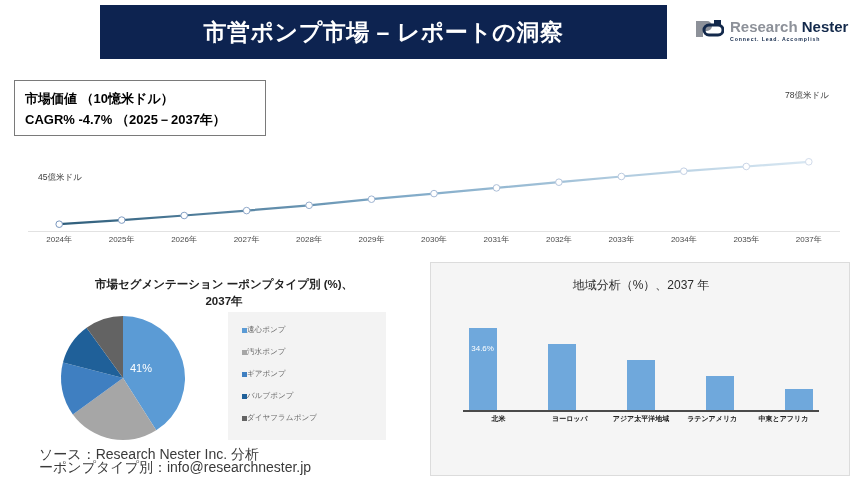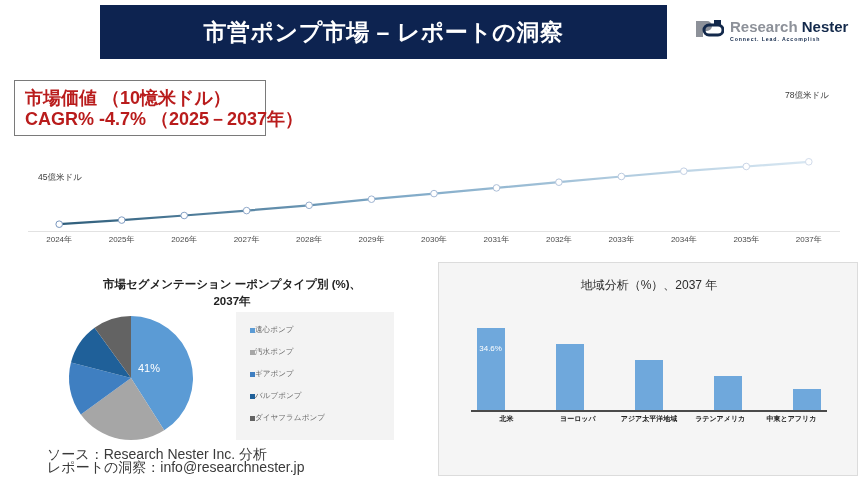--- a/index.html
+++ b/index.html
@@ -73,23 +73,23 @@
   
   #value-box {
     position: absolute;
     left: 14px; top: 80px;
     width: 252px; height: 56px;
     border: 1px solid #7a7a7a;
     box-sizing: border-box;
     padding: 7px 10px 0 10px;
   }
   #value-box .vb-line {
-    font-size: 18px;
-    font-weight: bold;
-    color: #b91c1c;
+    font-size: 13px;
+    font-weight: bold;
+    color: #000000;
     line-height: 21px;
     white-space: nowrap;
   }
 
   
   #line-chart {
     position: absolute;
     left: 0; top: 140px;
     width: 862px; height: 112px;
   }
@@ -117,21 +117,21 @@
   }
   .lc-tick {
     flex: 1 1 0;
     text-align: center;
     font-size: 8px;
     color: #4a4a4a;
     white-space: nowrap;
   }
 
   
-  #bottom { position: absolute; left: 8px; top: 262px; width: 716px; height: 223px; }
+  #bottom { position: absolute; left: 0; top: 262px; width: 716px; height: 223px; }
 
   
   #pie-panel {
     position: absolute;
     left: 14px; top: 0;
     width: 410px; height: 223px;
   }
   #pie-title {
     position: absolute;
     left: 40px; top: 14px;
@@ -348,21 +348,21 @@
           <span class="pl-swatch" style="background: rgb(31, 96, 153);"></span>
           <span>バルブポンプ</span>
         </div>
         <div class="pl-row">
           <span class="pl-swatch" style="background: rgb(99, 99, 99);"></span>
           <span>ダイヤフラムポンプ</span>
         </div>
       </div>
     <div id="pie-source">
       <div>ソース：Research Nester Inc. 分析</div>
-      <div>レポートの洞察：info@researchnester.jp</div>
+      <div>ーポンプタイプ別：info@researchnester.jp</div>
     </div>
   </div>
 
   <div id="bar-panel">
     <div id="bar-title">地域分析（%）、2037 年</div>
     <div id="bar-plot">
         <div class="bar-col">
           <div class="bar-rect" style="background: rgb(111, 168, 220); height: 82.2px;">
             <span class="bar-value">34.6%</span>
           </div>

